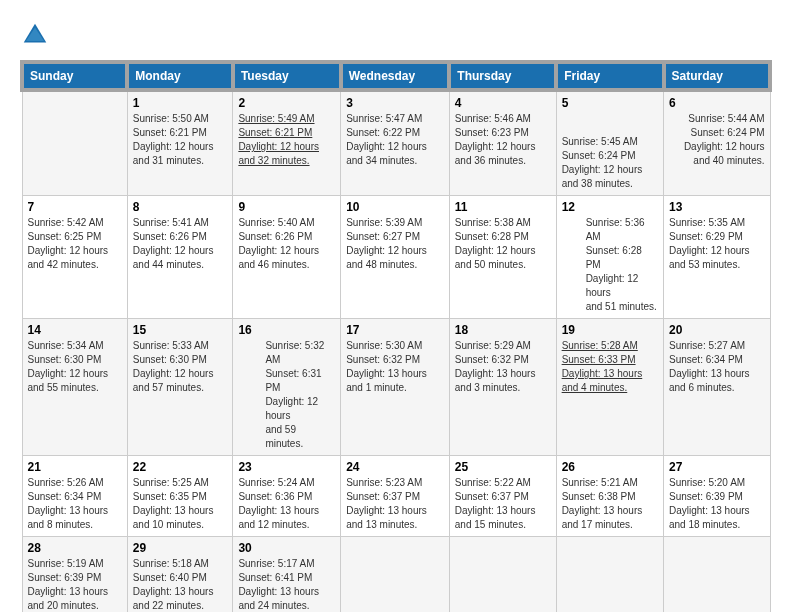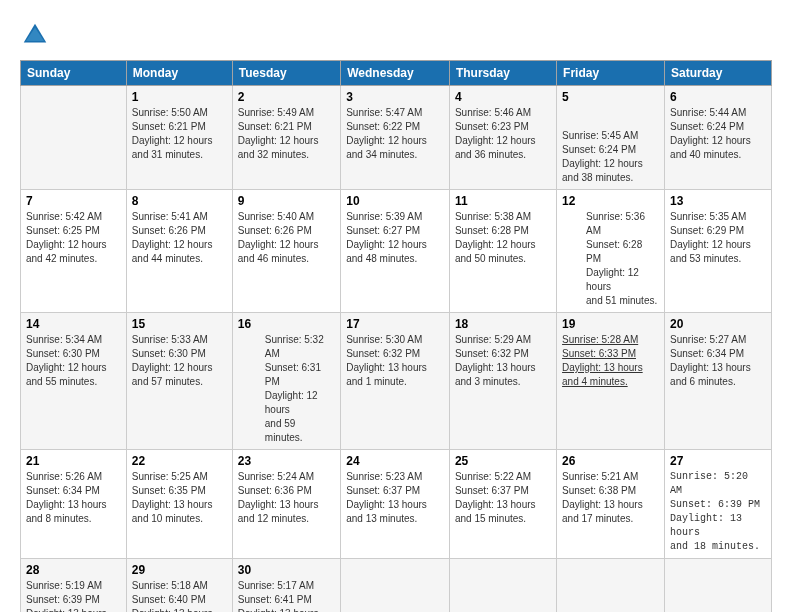--- a/index.html
+++ b/index.html
@@ -56,21 +56,21 @@
       border-collapse: collapse;
       font-size: 10.5px;
     }
     thead tr th {
       background-color: #1a6faf;
       color: #fff;
       text-align: left;
       padding: 5px 6px;
       font-size: 12px;
       font-weight: bold;
-      border: 1px solid #a3a3a3;
+      border: 4px solid #a3a3a3;
     }
     tbody tr td {
       border: 1px solid #ccc;
       vertical-align: top;
       padding: 4px 5px;
       width: 113px;
       min-height: 70px;
     }
     tbody tr:nth-child(odd) td {
       background-color: #f5f5f5;
@@ -131,21 +131,21 @@
           <td class="empty"></td>
           <td>
             <span class="day-num">1</span>
             <div class="day-info" style="white-space: pre-wrap;">Sunrise: 5:50 AM
 Sunset: 6:21 PM
 Daylight: 12 hours
 and 31 minutes.</div>
           </td>
           <td>
             <span class="day-num">2</span>
-            <div class="day-info" style="white-space: pre-wrap;">Sunrise: 5:49 AM
+            <div class="day-info" style="white-space: pre-wrap; text-decoration: underline;">Sunrise: 5:49 AM
 Sunset: 6:21 PM
 Daylight: 12 hours
 and 32 minutes.</div>
           </td>
           <td>
             <span class="day-num">3</span>
             <div class="day-info" style="white-space: pre-wrap;">Sunrise: 5:47 AM
 Sunset: 6:22 PM
 Daylight: 12 hours
 and 34 minutes.</div>
@@ -159,21 +159,21 @@
           </td>
           <td>
             <span class="day-num">5</span>
             <div class="day-info" style="white-space: pre-wrap; margin-top: 25px;">Sunrise: 5:45 AM
 Sunset: 6:24 PM
 Daylight: 12 hours
 and 38 minutes.</div>
           </td>
           <td>
             <span class="day-num">6</span>
-            <div class="day-info" style="white-space: pre-wrap;">Sunrise: 5:44 AM
+            <div class="day-info" style="white-space: pre-wrap; text-align: right;">Sunrise: 5:44 AM
 Sunset: 6:24 PM
 Daylight: 12 hours
 and 40 minutes.</div>
           </td>
         </tr>
         <tr>
           <td>
             <span class="day-num">7</span>
             <div class="day-info" style="white-space: pre-wrap;">Sunrise: 5:42 AM
 Sunset: 6:25 PM
@@ -312,21 +312,21 @@
           </td>
           <td>
             <span class="day-num">26</span>
             <div class="day-info" style="white-space: pre-wrap;">Sunrise: 5:21 AM
 Sunset: 6:38 PM
 Daylight: 13 hours
 and 17 minutes.</div>
           </td>
           <td>
             <span class="day-num">27</span>
-            <div class="day-info" style="white-space: pre-wrap; font-family: Liberation Mono, monospace;">Sunrise: 5:20 AM
+            <div class="day-info" style="white-space: pre-wrap;">Sunrise: 5:20 AM
 Sunset: 6:39 PM
 Daylight: 13 hours
 and 18 minutes.</div>
           </td>
         </tr>
         <tr>
           <td>
             <span class="day-num">28</span>
             <div class="day-info" style="white-space: pre-wrap;">Sunrise: 5:19 AM
 Sunset: 6:39 PM

